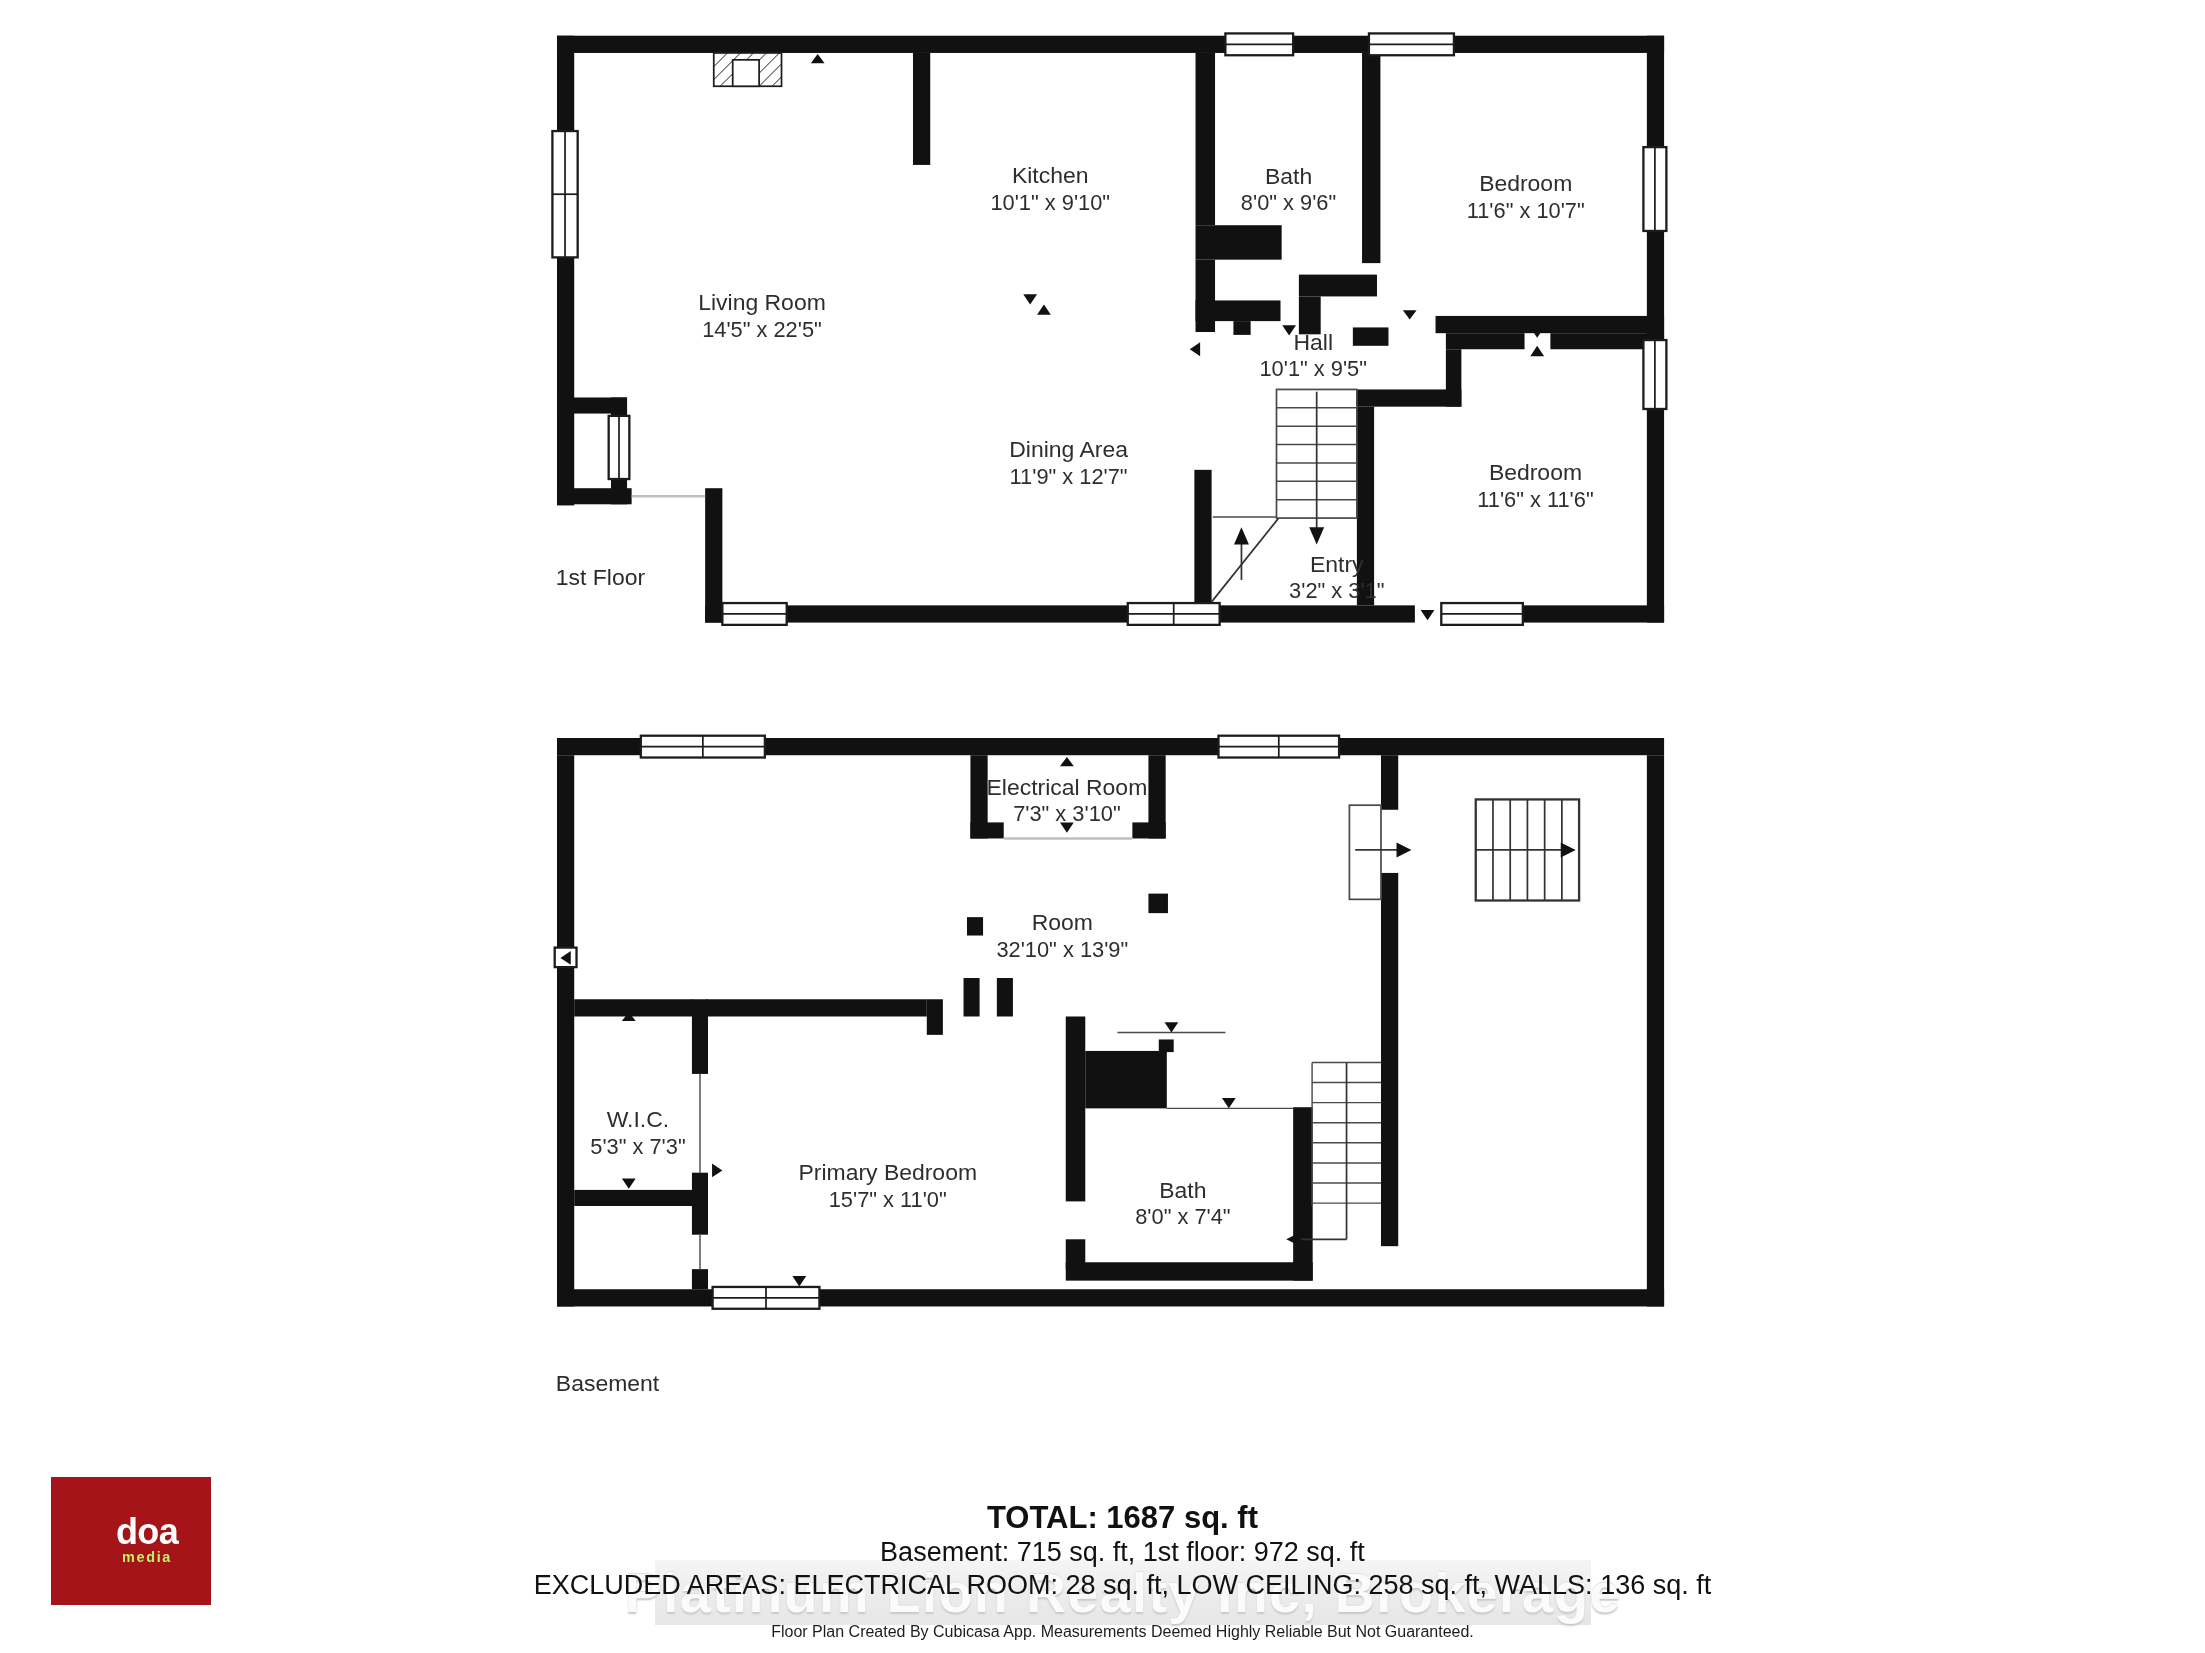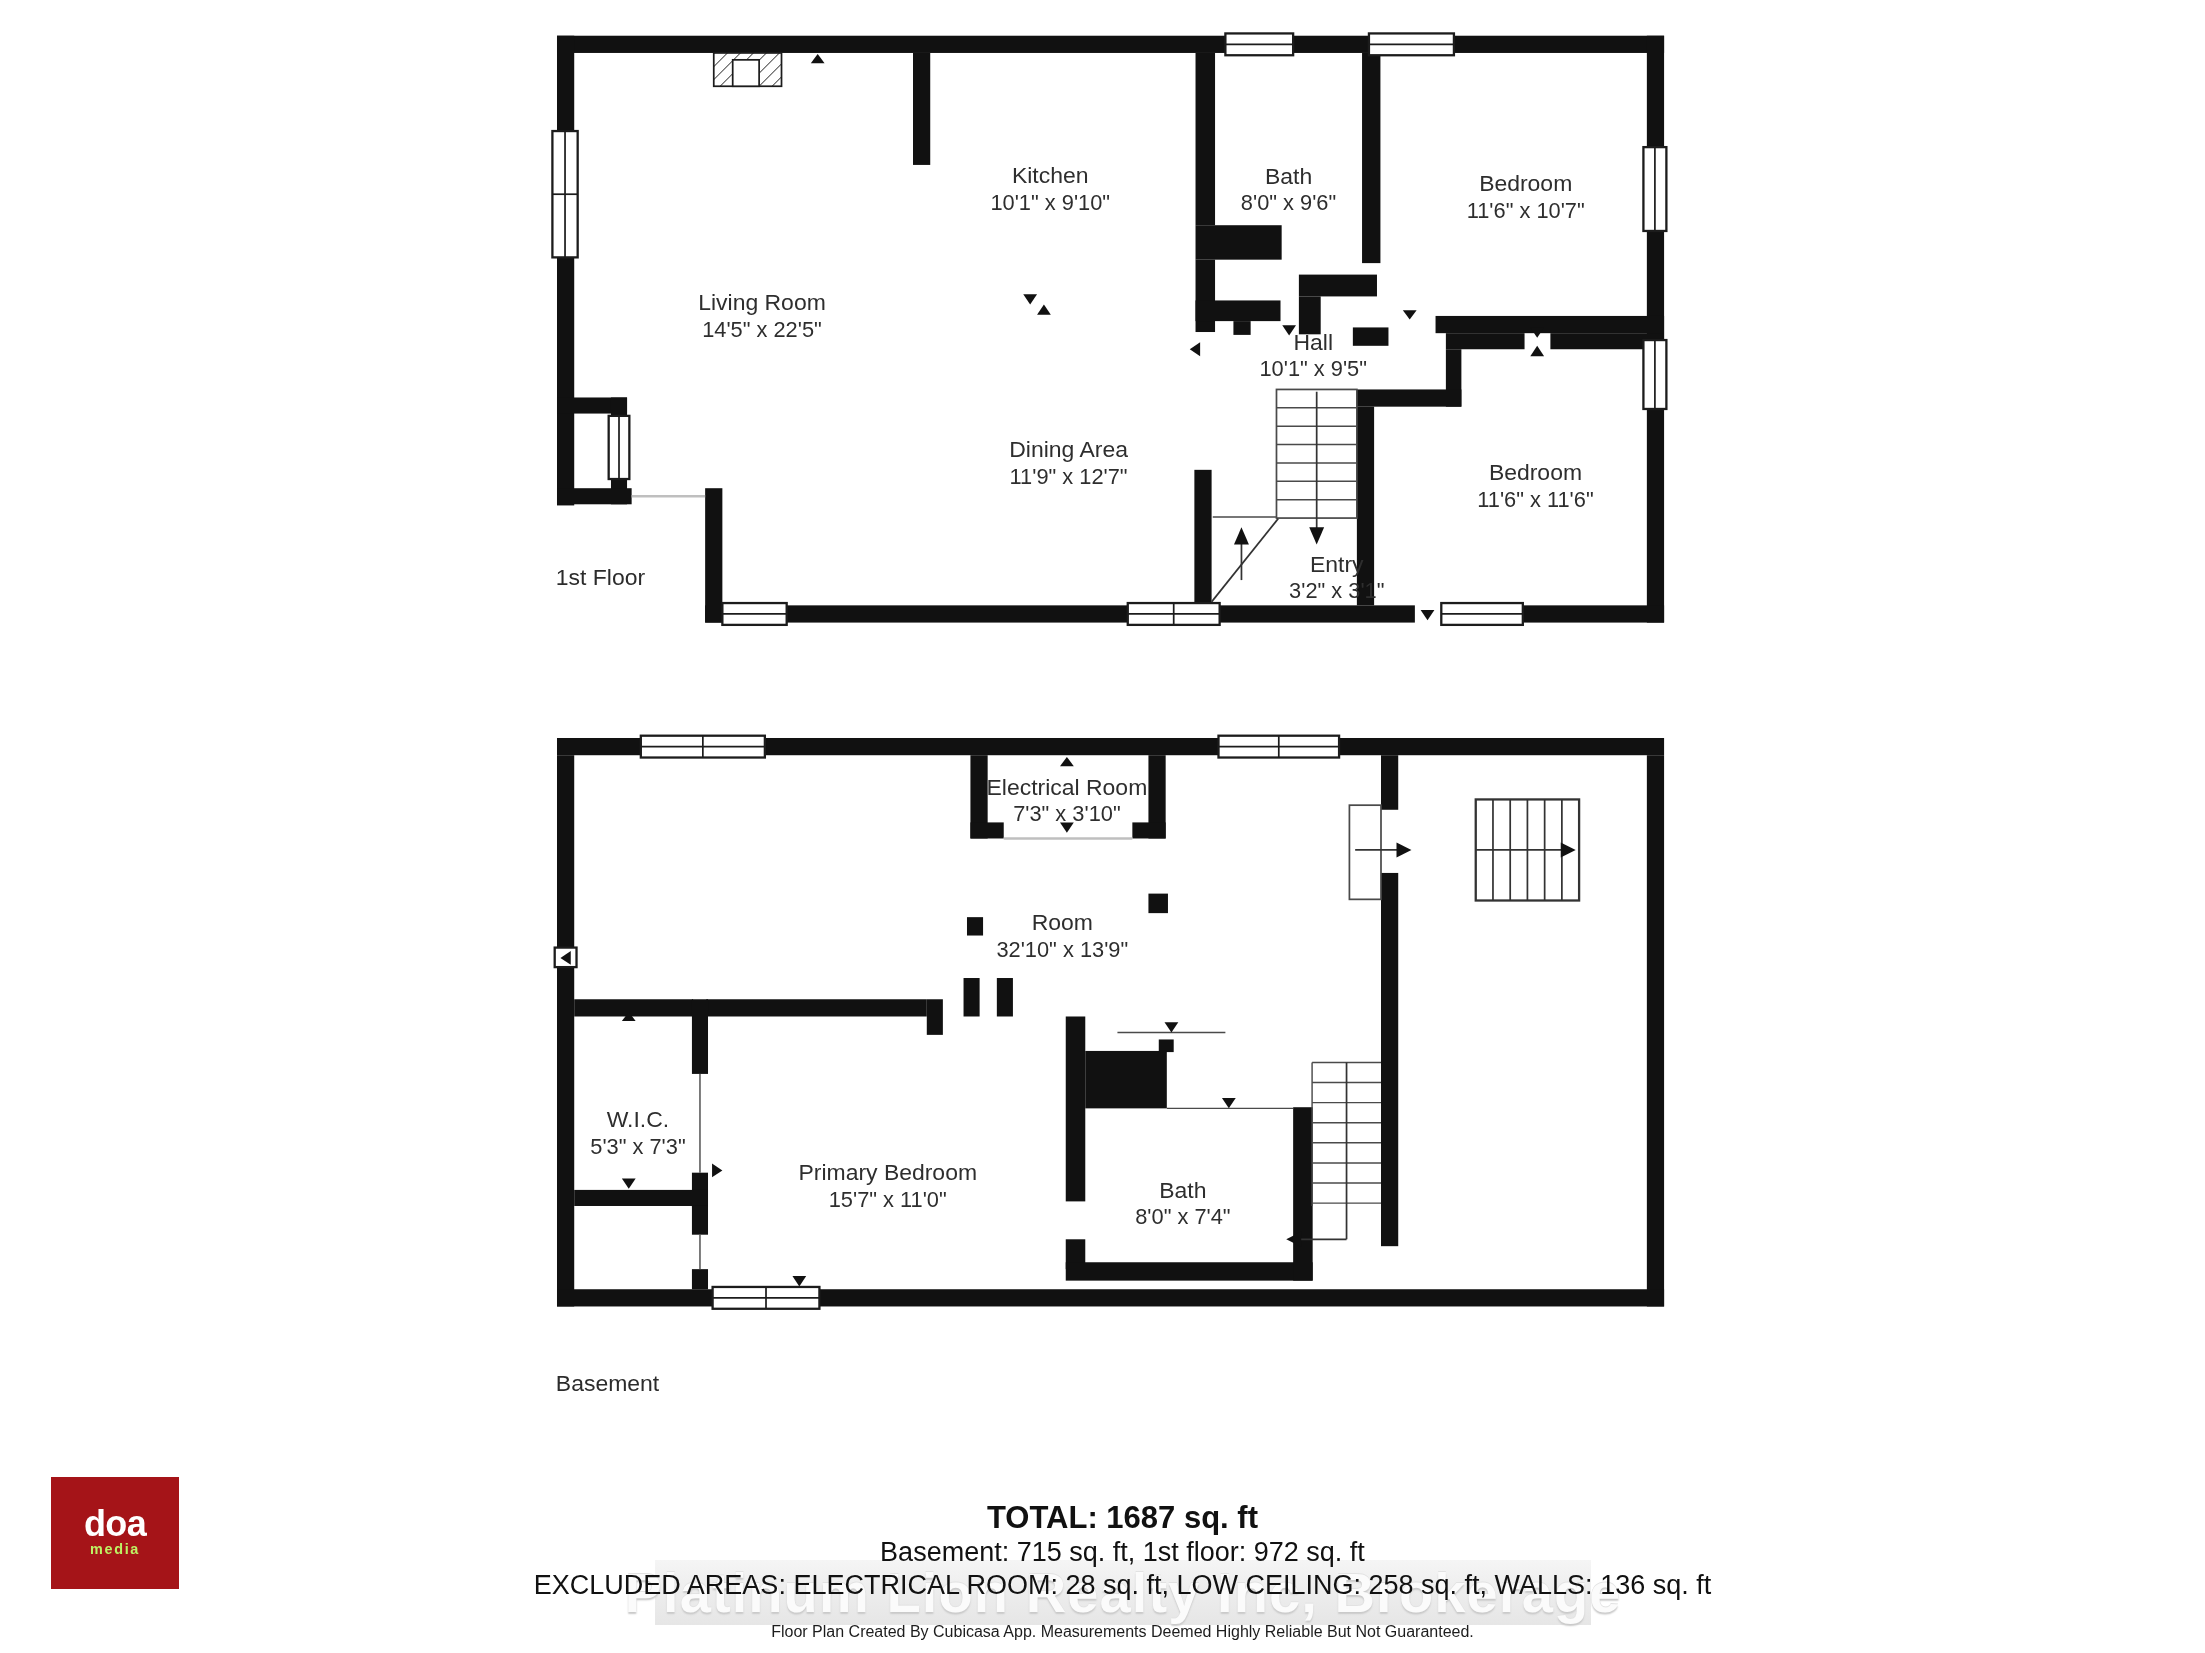--- a/index.html
+++ b/index.html
@@ -27,22 +27,22 @@
     font-size:56px;font-weight:bold;color:#fbfbfb;letter-spacing:1.1px;
     text-shadow:0 1.7px 1.7px #c9c9c9,0 -0.6px 0 #e2e2e2;white-space:nowrap;
   }
   .summary{position:absolute;left:20px;top:0;width:2205px;text-align:center;color:#111;}
   .sum-total{position:absolute;left:0;width:100%;top:1500px;font-size:31px;font-weight:bold;}
   .sum-breakdown{position:absolute;left:0;width:100%;top:1537px;font-size:27px;}
   .sum-excluded{position:absolute;left:0;width:100%;top:1570px;font-size:27px;}
   .sum-disclaimer{position:absolute;left:0;width:100%;top:1623px;font-size:16px;color:#1d1d1d;}
 
   .logo{
-    position:absolute;left:51px;top:1477px;width:128px;height:112px;
-    display:flex;flex-direction:column;align-items:center;justify-content:center;
+    position:absolute;left:51px;top:1477px;width:128px;height:128px;
+    display:flex;flex-direction:column;align-items:center;justify-content:center;padding-left:32px;
   }
   .logo-brand{font-size:36px;font-weight:bold;color:#ffffff;letter-spacing:-0.6px;line-height:30px;}
   .logo-sub{font-size:14.4px;font-weight:bold;color:#bef264;letter-spacing:1.7px;margin-top:1.1px;}
 </style>
 </head>
 <body>
 
 <div class="watermark-band">
   <span>Platinum Lion Realty Inc, Brokerage</span>
 </div>

